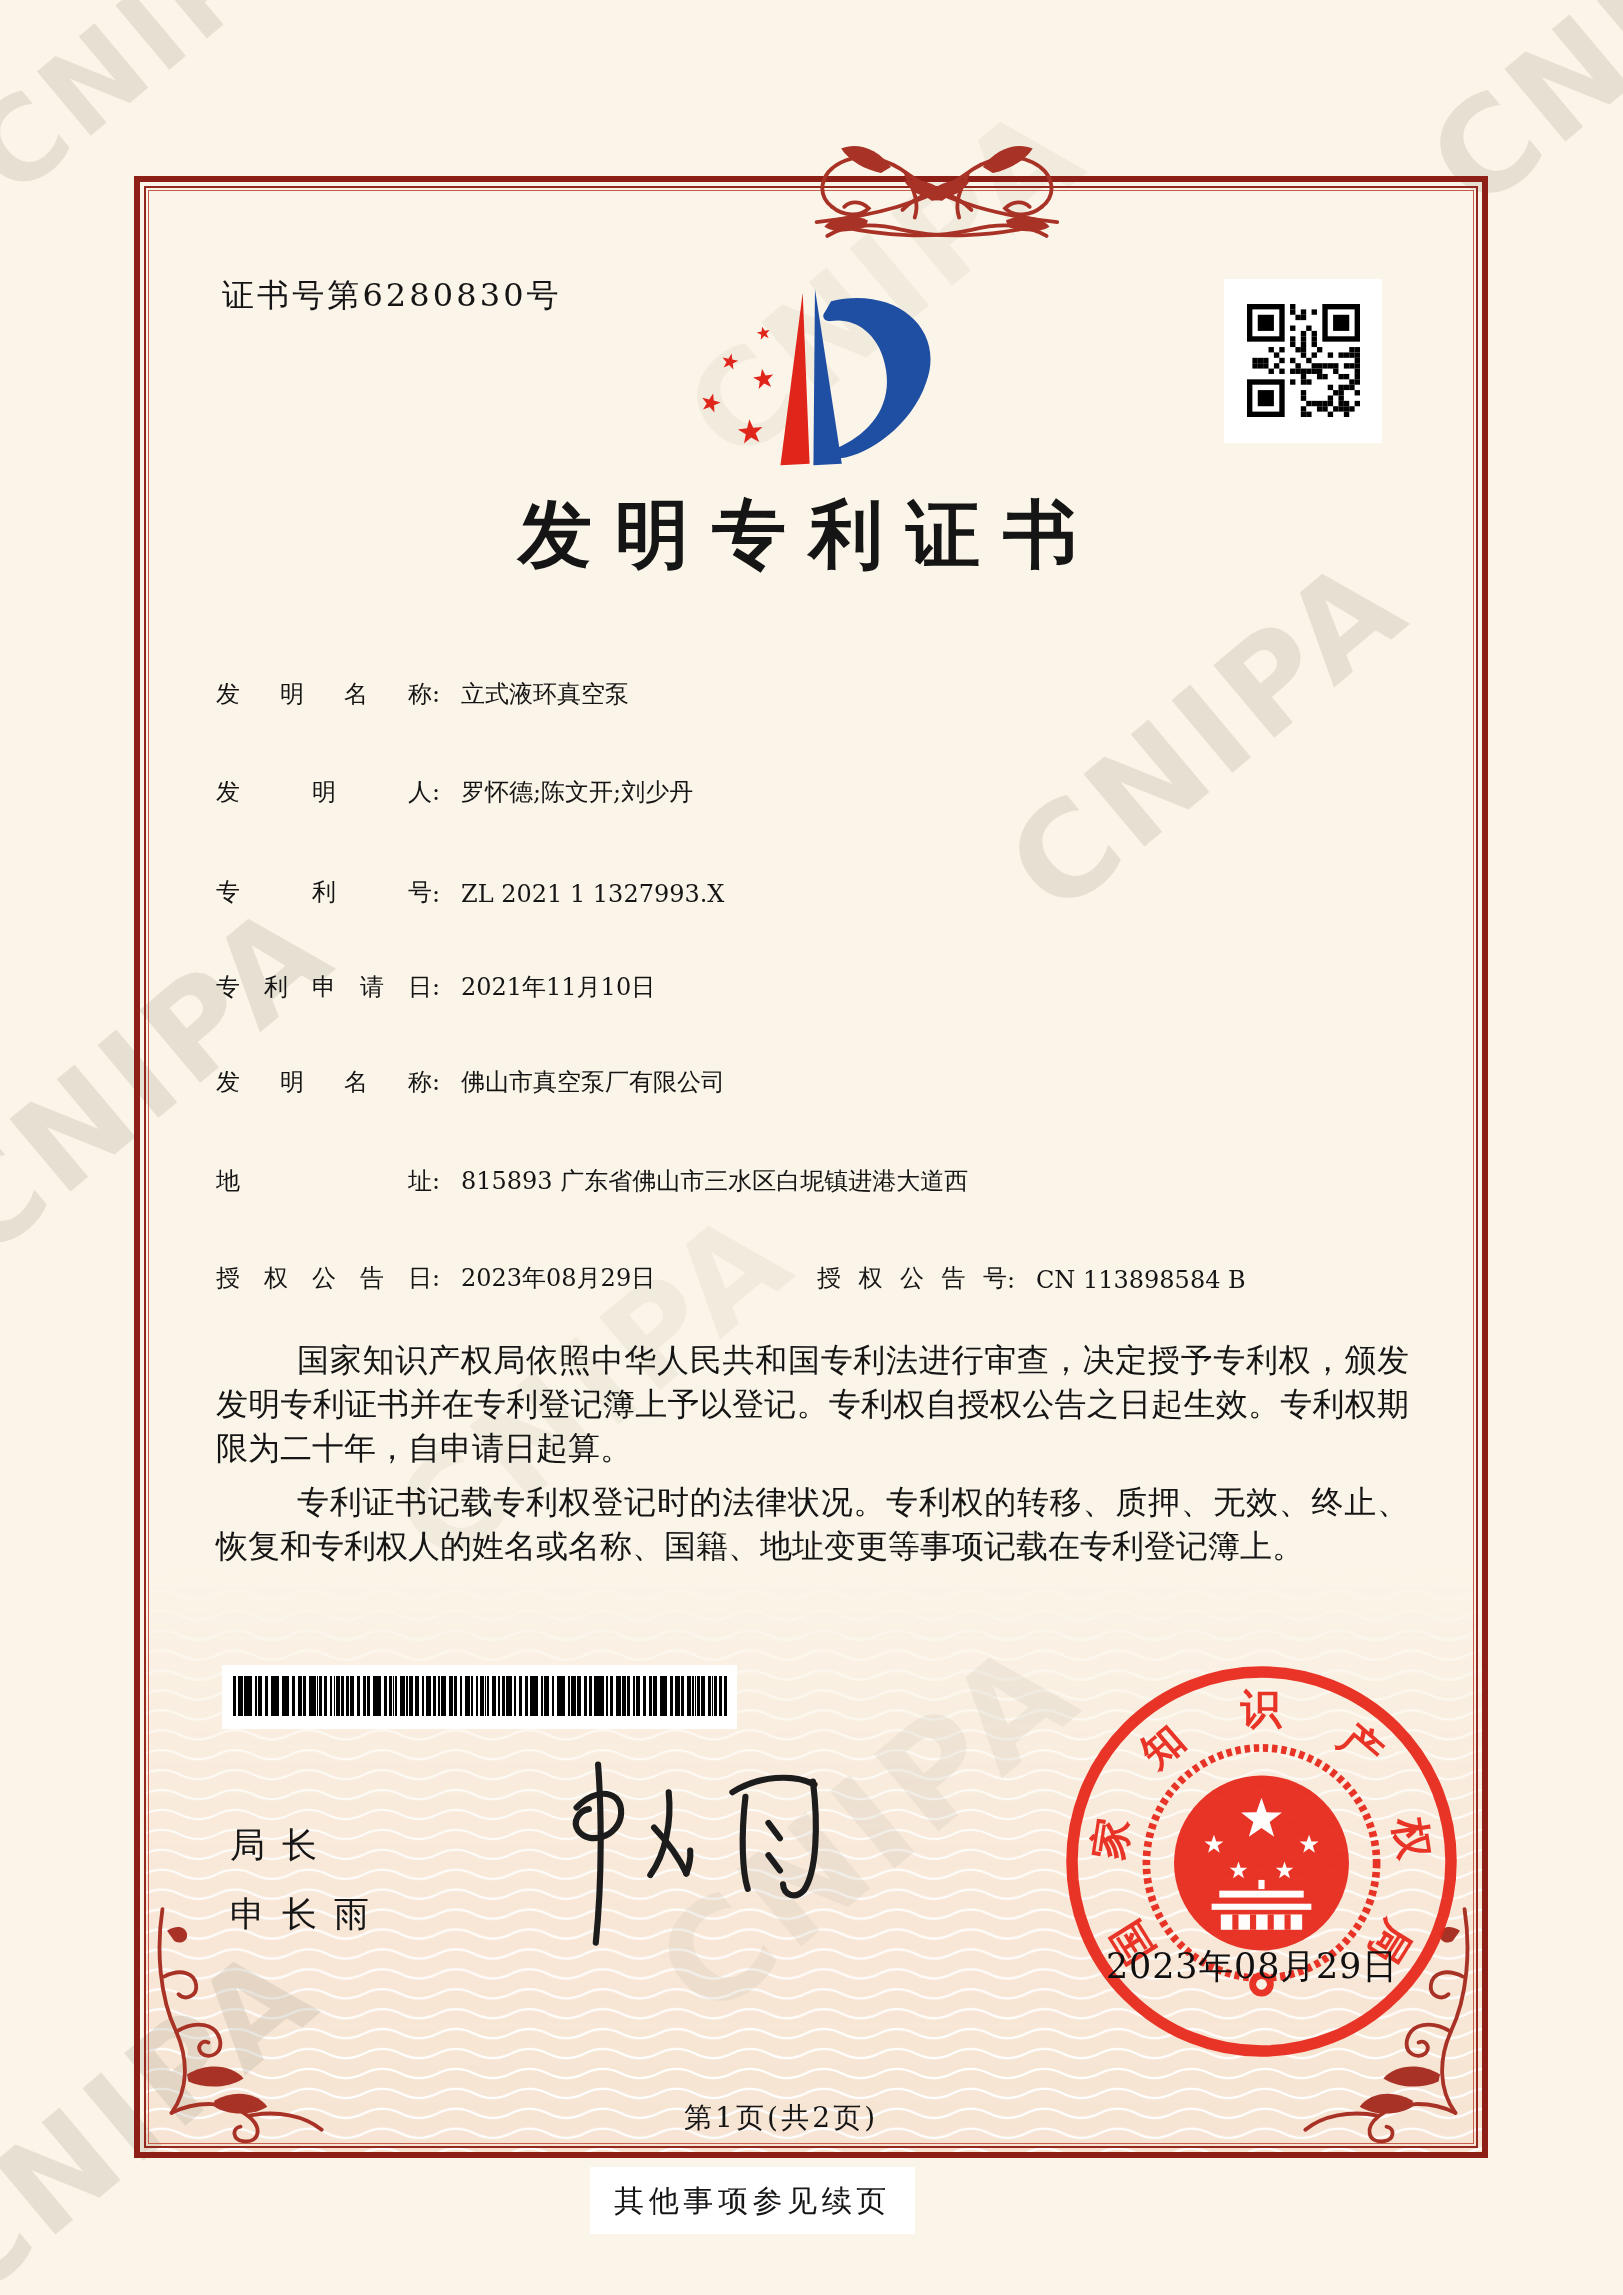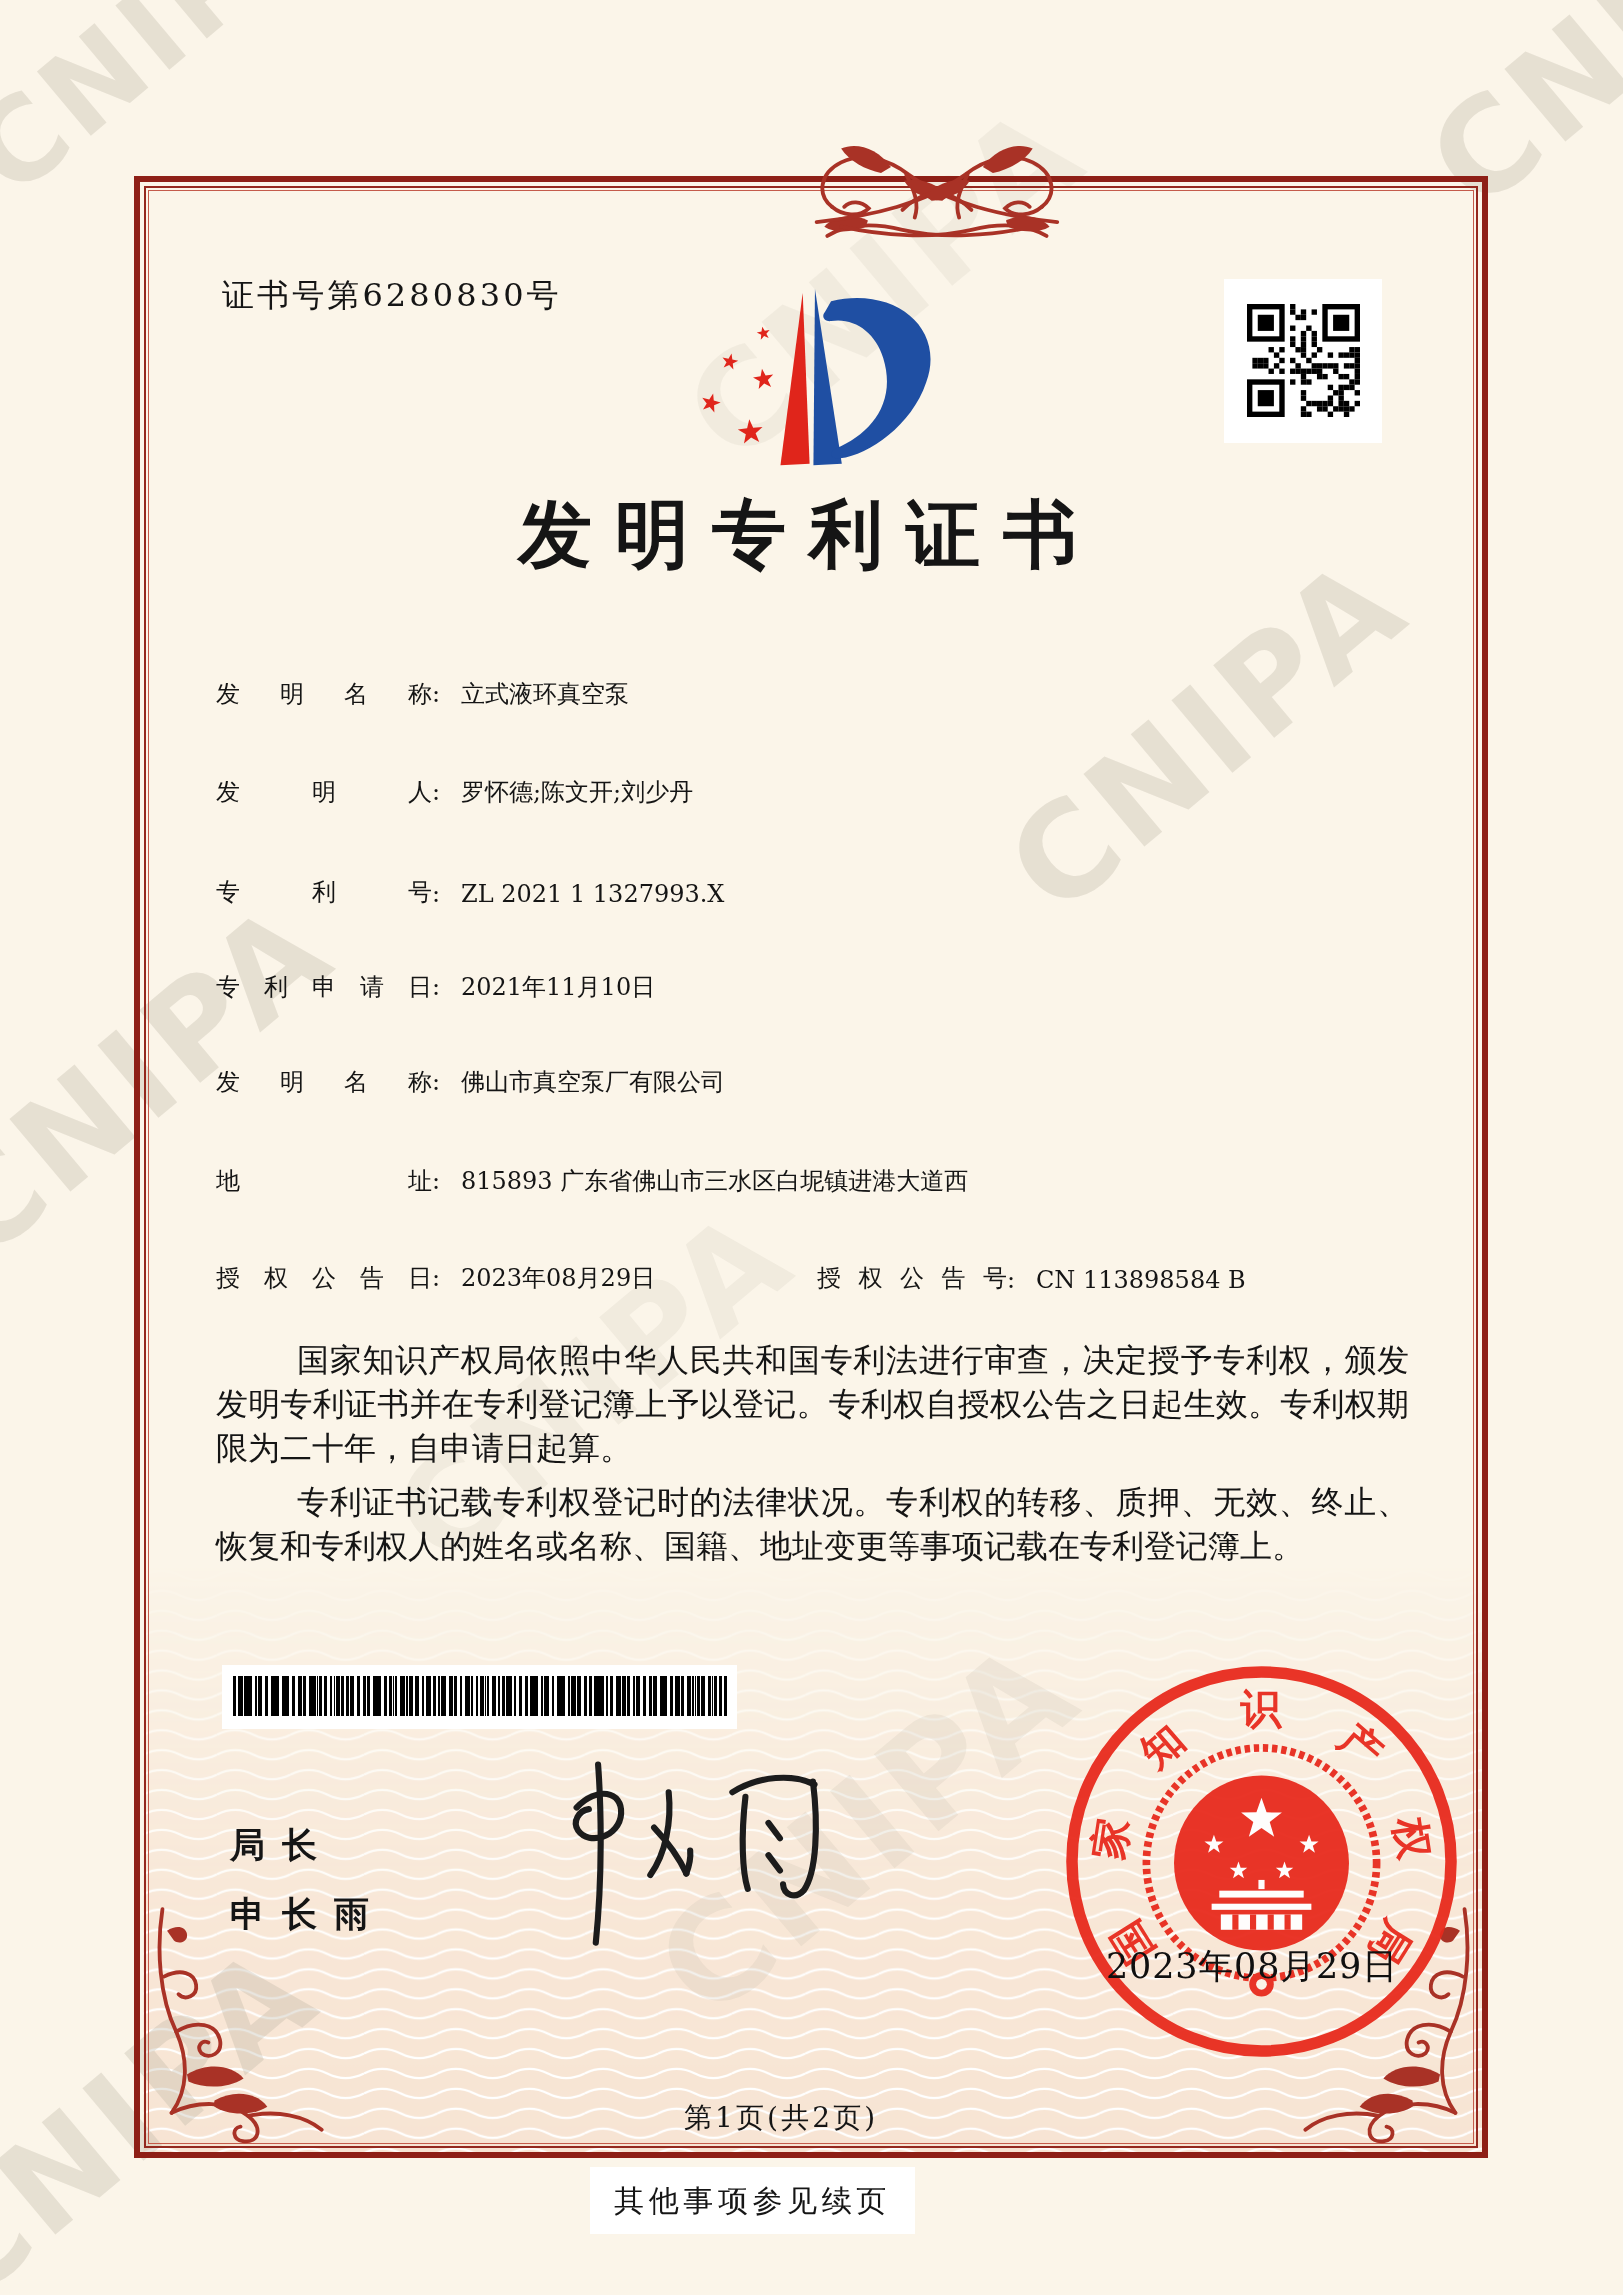--- a/index.html
+++ b/index.html
@@ -42,21 +42,21 @@
   .paras{position:absolute;left:216px;top:1338px;width:1193px;z-index:4;}
   .paras p{margin:0 0 10px 0;font-size:32px;line-height:44px;text-indent:81px;text-align:justify;}
   
   .barcode-box{position:absolute;left:222px;top:1665px;width:515px;height:64px;background:#fff;z-index:4;}
   .barcode{position:absolute;left:10.7px;top:10.7px;width:494px;height:40px;background-color:#fff;
     background-image:
       repeating-linear-gradient(90deg,#000 0 2.3px,transparent 2.3px 5.4px),
       repeating-linear-gradient(90deg,#000 0 1.5px,transparent 1.5px 8.4px),
       repeating-linear-gradient(90deg,#000 0 3.1px,transparent 3.1px 13px);}
   
-  .signer{position:absolute;left:230px;font-size:35px;font-weight:bold;letter-spacing:17px;
+  .signer{position:absolute;left:230px;font-size:35px;font-weight:normal;letter-spacing:17px;
     font-family:"DejaVu Sans","Liberation Sans",sans-serif;z-index:4;white-space:nowrap;}
   .signature{position:absolute;left:506px;top:1760px;z-index:4;}
   
   .seal{position:absolute;left:1062px;top:1662px;width:399px;height:399px;z-index:3;opacity:.94;}
   .seal-char{position:absolute;left:calc(50% - 21px);top:calc(50% - 21px);width:41px;height:41px;
     font-size:41px;line-height:41px;text-align:center;color:#e8291c;font-weight:bold;}
   .seal-date{position:absolute;left:1106px;top:1943px;font-size:35px;color:#101010;
     letter-spacing:0.8px;z-index:5;white-space:nowrap;}
   
   .page-info{position:absolute;left:684px;top:2099px;font-size:28px;letter-spacing:3.1px;z-index:4;}

